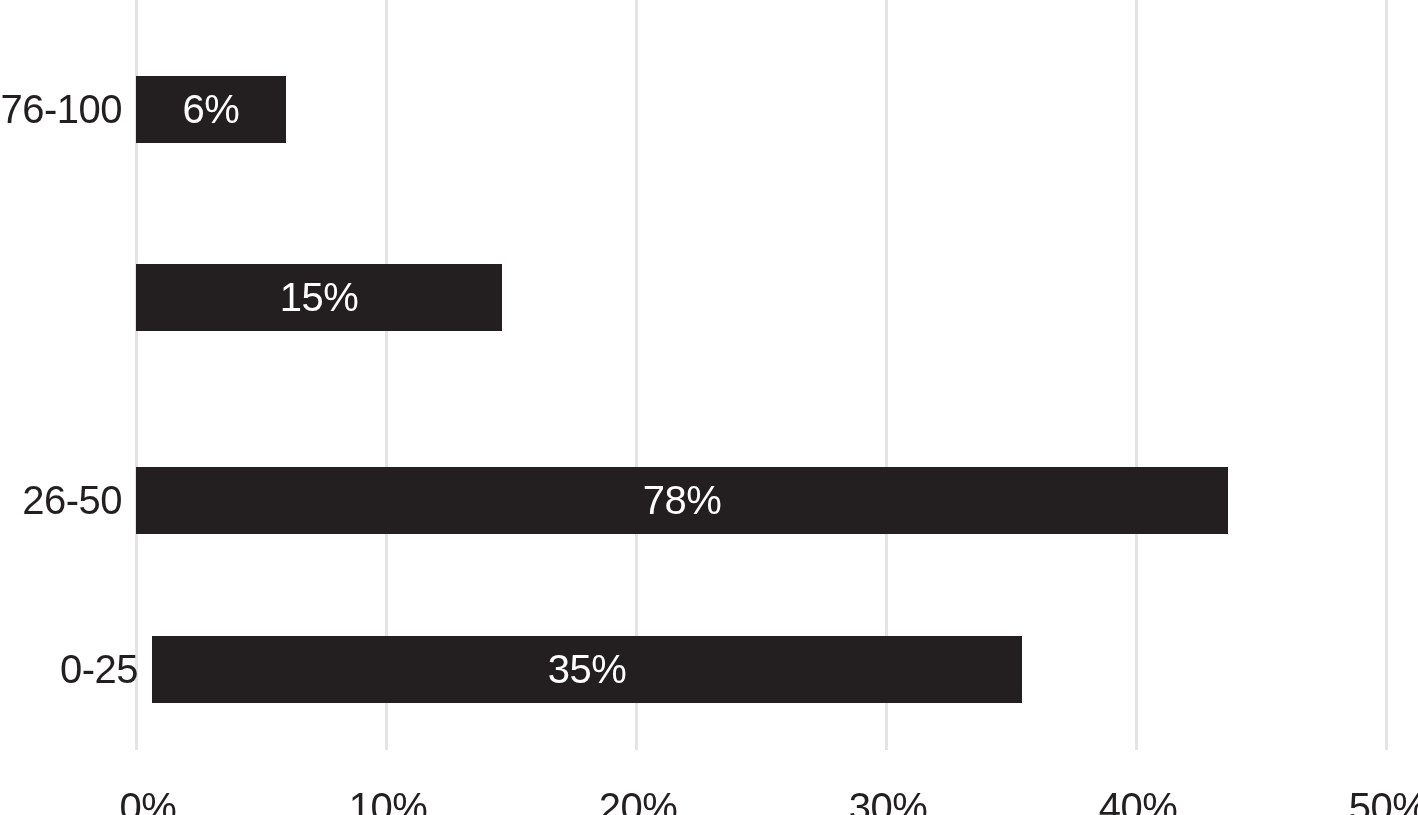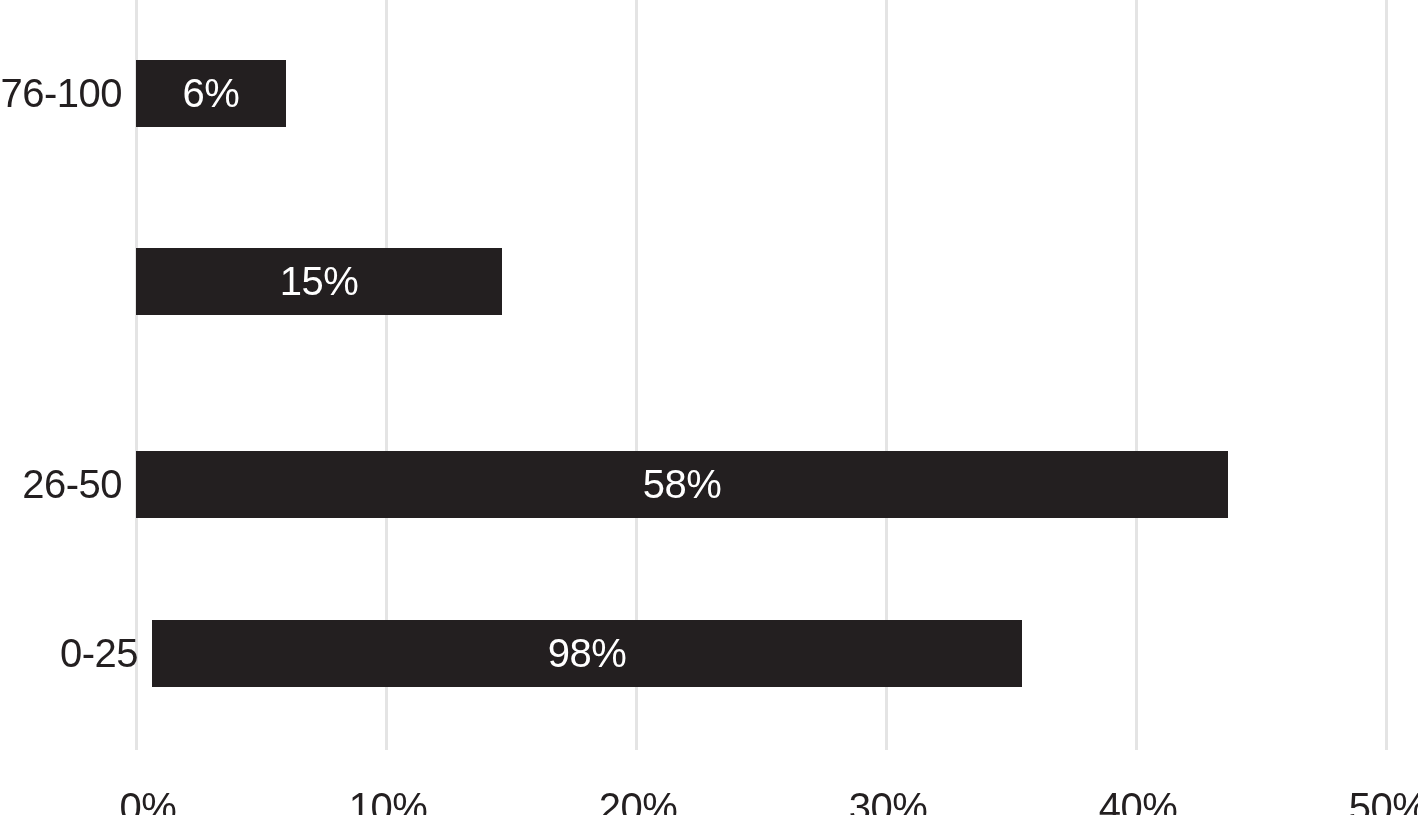--- a/index.html
+++ b/index.html
@@ -27,21 +27,21 @@
     top: 0;
     width: 3px;
     height: 750px;
     background: #e4e4e4;
   }
 
   
   .plot-area {
     position: absolute;
     left: 0;
-    top: 0;
+    top: 16px;
     width: 1418px;
     height: 750px;
   }
 
   .bar-row {
     position: absolute;
     left: 0;
     width: 1418px;
     height: 67px;
   }
@@ -123,28 +123,28 @@
 
     <div class="bar-row" style="top:248px;">
       <div class="bar" style="width:366px;padding-left:32px;">
         <span class="bar-value">15%</span>
       </div>
     </div>
 
     <div class="bar-row" style="top:435px;margin-top:16px;">
       <div class="cat-label">26-50</div>
       <div class="bar" style="width:1092px;">
-        <span class="bar-value">58%</span>
+        <span class="bar-value">78%</span>
       </div>
     </div>
 
     <div class="bar-row" style="top:620px;margin-left:16px;">
       <div class="cat-label">0-25</div>
       <div class="bar" style="width:870px;">
-        <span class="bar-value">98%</span>
+        <span class="bar-value">35%</span>
       </div>
     </div>
 
   </div>
 
   <div class="x-axis">
     <span class="x-tick-label" style="left:148px;">0%</span>
     <span class="x-tick-label" style="left:388px;">10%</span>
     <span class="x-tick-label" style="left:638px;">20%</span>
     <span class="x-tick-label" style="left:888px;">30%</span>

